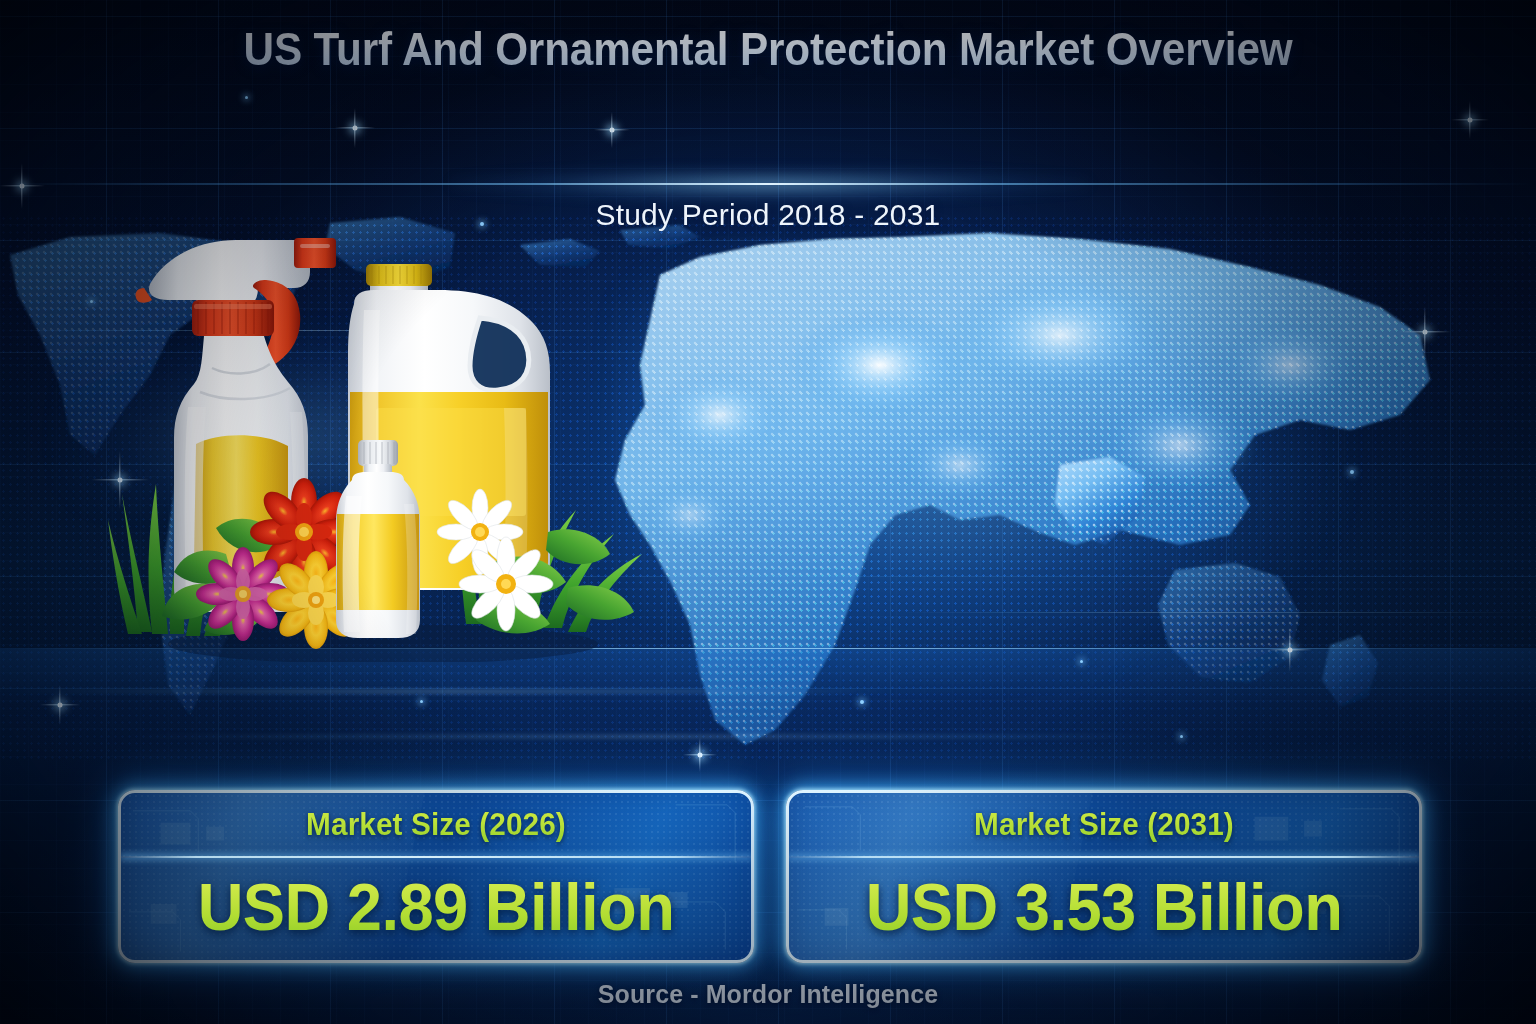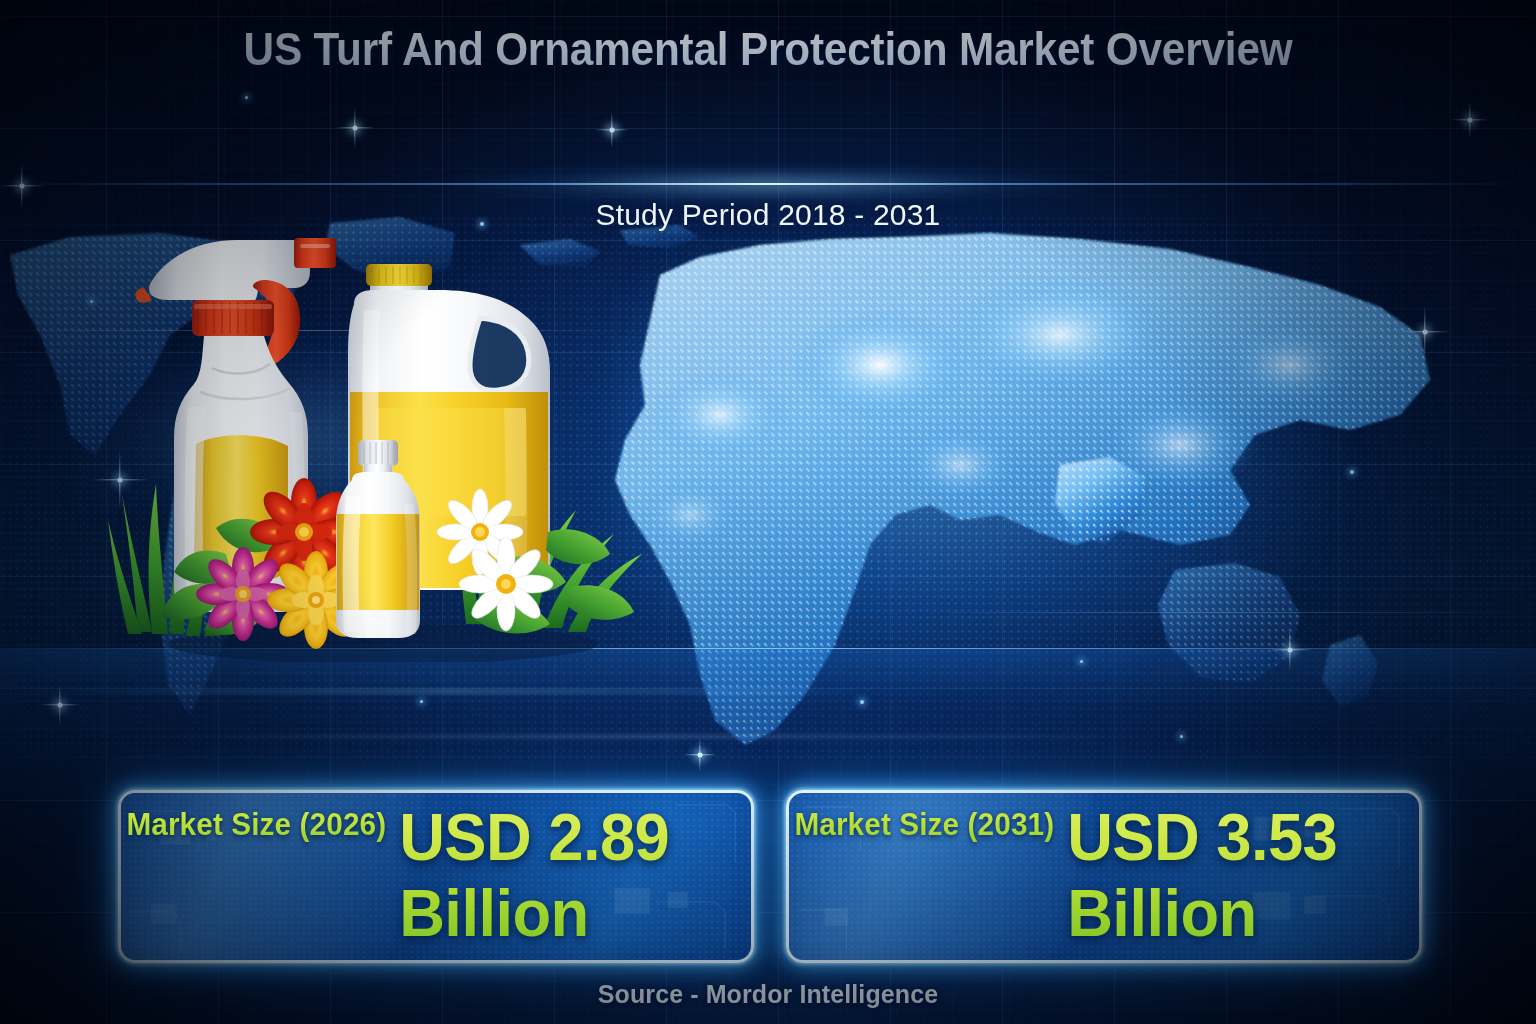--- a/index.html
+++ b/index.html
@@ -207,21 +207,21 @@
     position:absolute; inset:0; pointer-events:none; opacity:.55;
   }
   .card-sheen {
     position:absolute; left:-10%; top:-20%; width:55%; height:150%;
     background:linear-gradient(100deg, rgba(190,235,255,0) 0%, rgba(175,230,255,0.22) 45%, rgba(190,235,255,0) 100%);
     transform:skewX(-12deg); pointer-events:none;
   }
   .card-inner {
     position:relative; z-index:3;
     height:100%;
-    display:flex; flex-direction:row;
+    display:flex; flex-direction:column;
   }
   .card-label {
     height:63px;
     display:flex; align-items:center; justify-content:center;
     font-size:31px; font-weight:bold;
     letter-spacing:.1px;
     transform:scaleX(0.96);
     background:linear-gradient(180deg,#d4ec4e 0%, #c3e53c 40%, #9ed430 72%, #86c526 100%);
     -webkit-background-clip:text; background-clip:text;
     color:transparent; -webkit-text-fill-color:transparent;

